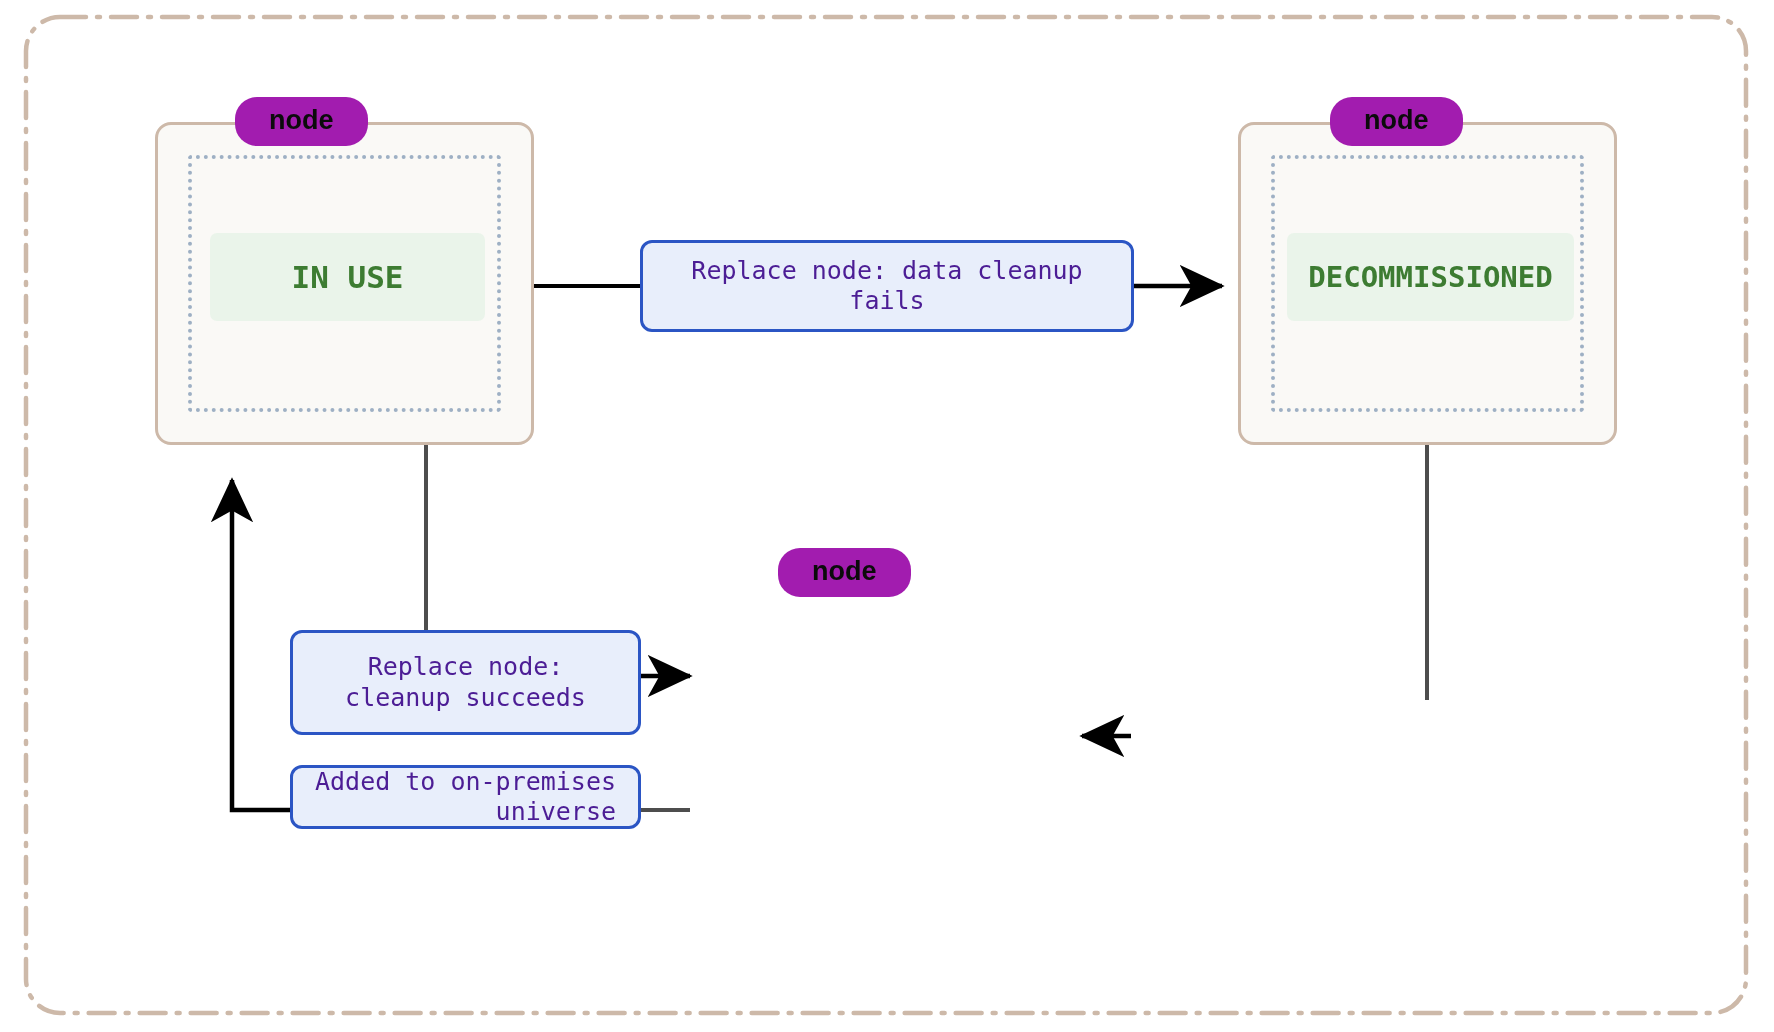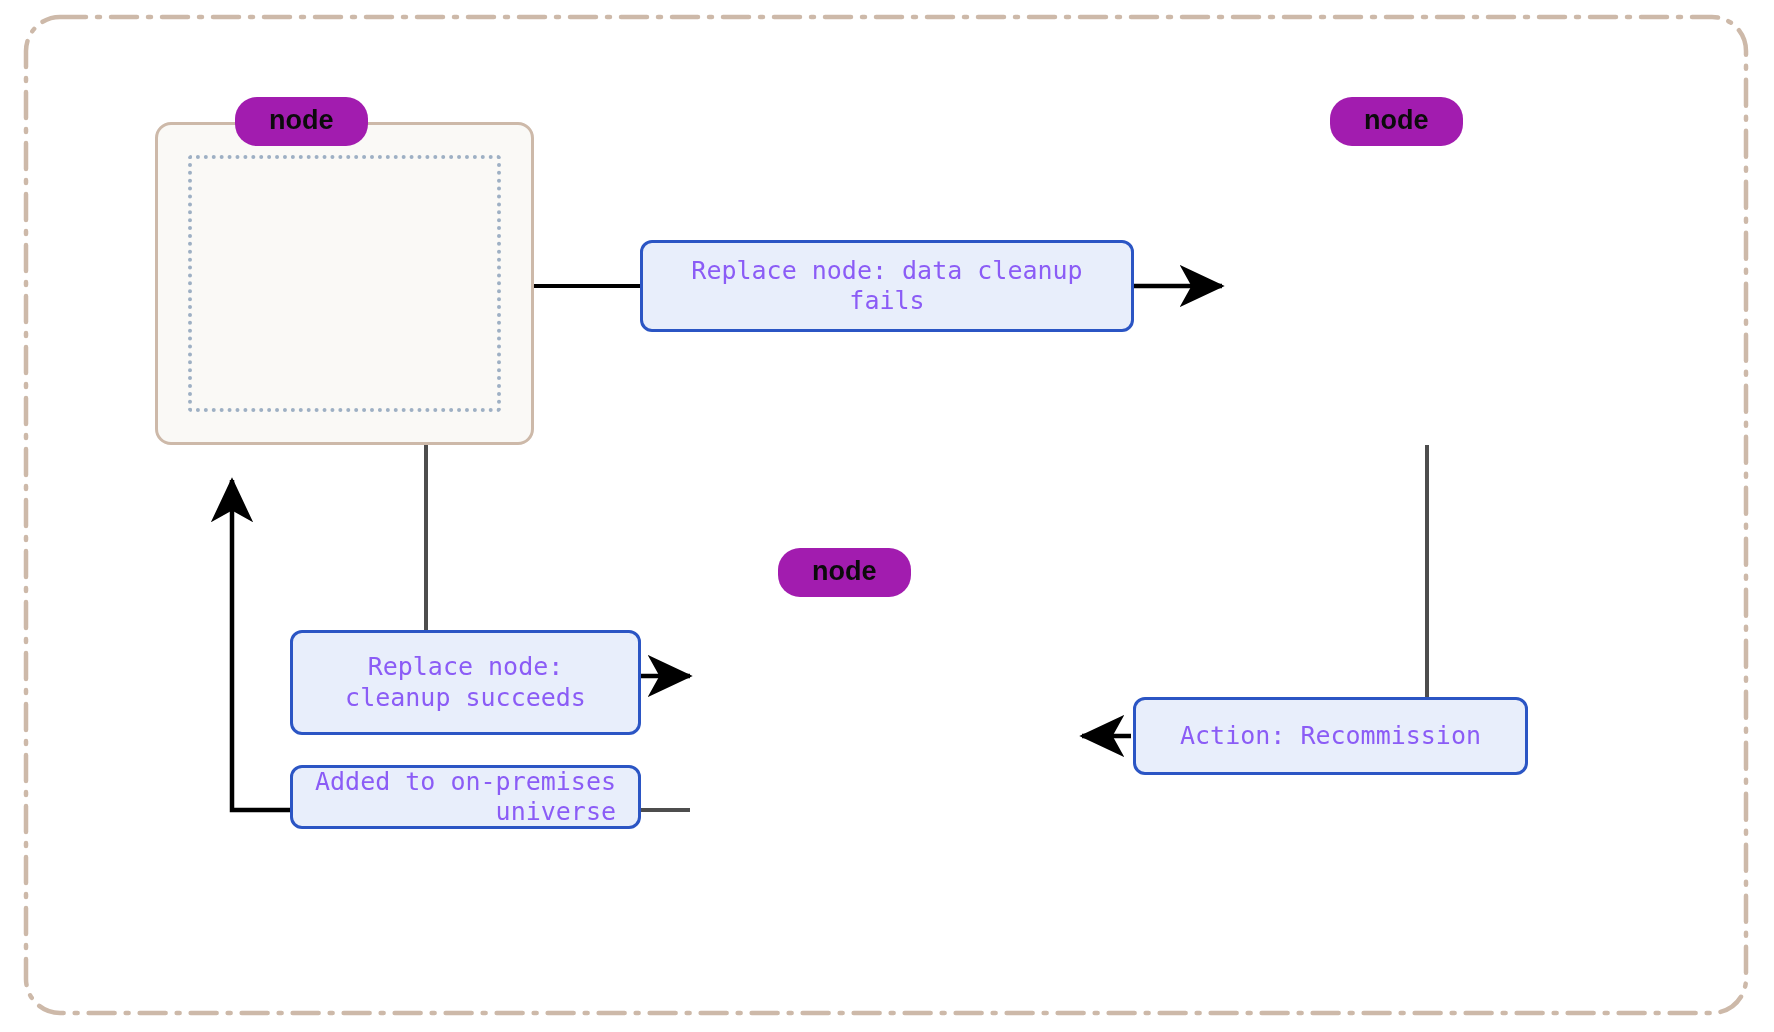--- a/index.html
+++ b/index.html
@@ -82,21 +82,21 @@
     white-space: nowrap;
   }
 
   
   .edge-label {
     position: absolute;
     box-sizing: border-box;
     background: #e8eefb;
     border: 3px solid #2b55c4;
     border-radius: 12px;
-    color: #8b5cf6;
+    color: #4c1d95;
     font-family: "DejaVu Sans Mono", "Liberation Mono", monospace;
     font-size: 25px;
     line-height: 1.22;
     display: flex;
     align-items: center;
     justify-content: center;
     text-align: center;
     padding: 8px 14px;
     z-index: 4;
     white-space: pre;
@@ -139,31 +139,39 @@
     <path d="M690,810 L640,810" stroke="#4d4d4d" stroke-width="4" fill="none"></path>
     <path d="M290,810 L232,810 L232,480" stroke="#000000" stroke-width="4.5" fill="none" marker-end="url(#arrowBlack)"></path>
 
     <path d="M1427,445 L1427,700" stroke="#4d4d4d" stroke-width="4" fill="none"></path>
 
     <path d="M1131,736 L1082,736" stroke="#000000" stroke-width="4.5" fill="none" marker-end="url(#arrowBlack)"></path>
   </svg>
 
   <div class="node-box" style="left:155px; top:122px; width:379px; height:323px;">
     <div class="node-inner-dotted" style="left:30px; top:30px; right:30px; bottom:30px;"></div>
+    <div class="state-chip" style="left:52px; top:108px; width:275px; height:88px;">
+      <span class="state-label-mono">IN USE</span>
+    </div>
   </div>
   <div class="node-tag" style="left:235px; top:97px;">node</div>
 
+  <div class="node-box" style="left:1238px; top:122px; width:379px; height:323px;">
+    <div class="node-inner-dotted" style="left:30px; top:30px; right:30px; bottom:30px;"></div>
+    <div class="state-chip" style="left:46px; top:108px; width:287px; height:88px;">
+      <span class="state-label-mono" style="font-size:29px;">DECOMMISSIONED</span>
+    </div>
+  </div>
   <div class="node-tag" style="left:1330px; top:97px;">node</div>
 
   <div class="node-tag" style="left:778px; top:548px;">node</div>
 
   <div class="edge-label" style="left:640px; top:240px; width:494px; height:92px;">Replace node: data cleanup
 fails</div>
 
   <div class="edge-label" style="left:290px; top:630px; width:351px; height:105px;">Replace node:
 cleanup succeeds</div>
 
   <div class="edge-label" style="left:290px; top:765px; width:351px; height:64px;text-align:right;">Added to on-premises
 universe</div>
 
-  <div class="edge-label" style="left:1133px; top:697px; width:395px; height:78px;">Action: Recommission</div>
 
 </div>
 
 </body></html>

